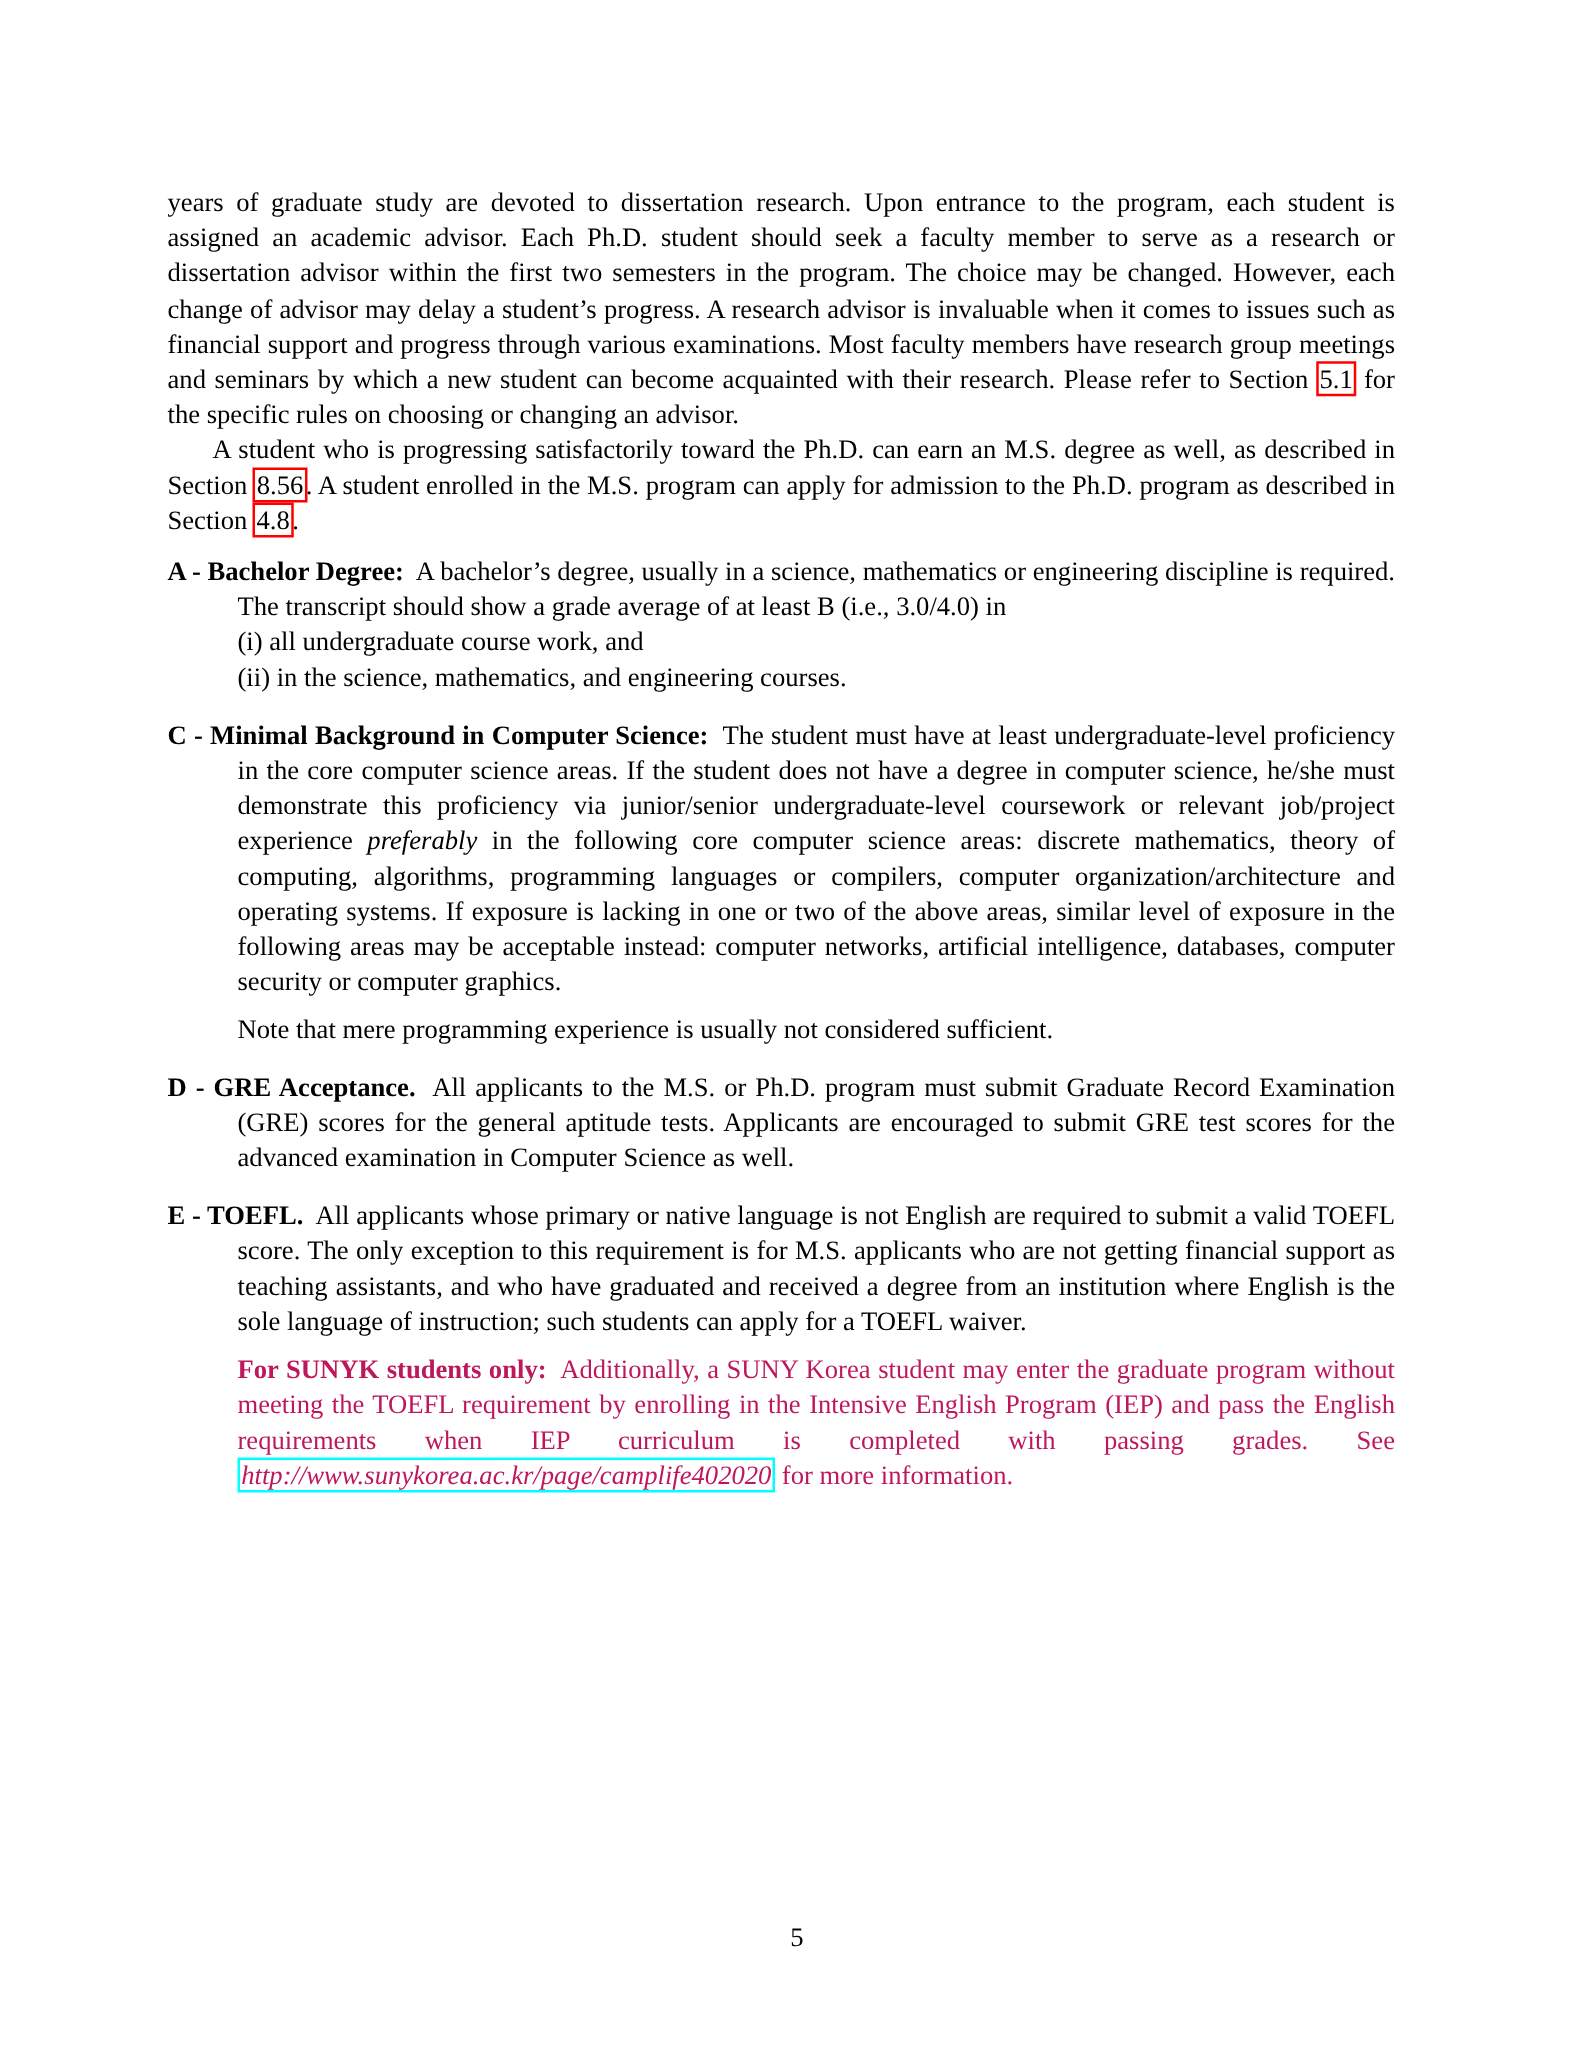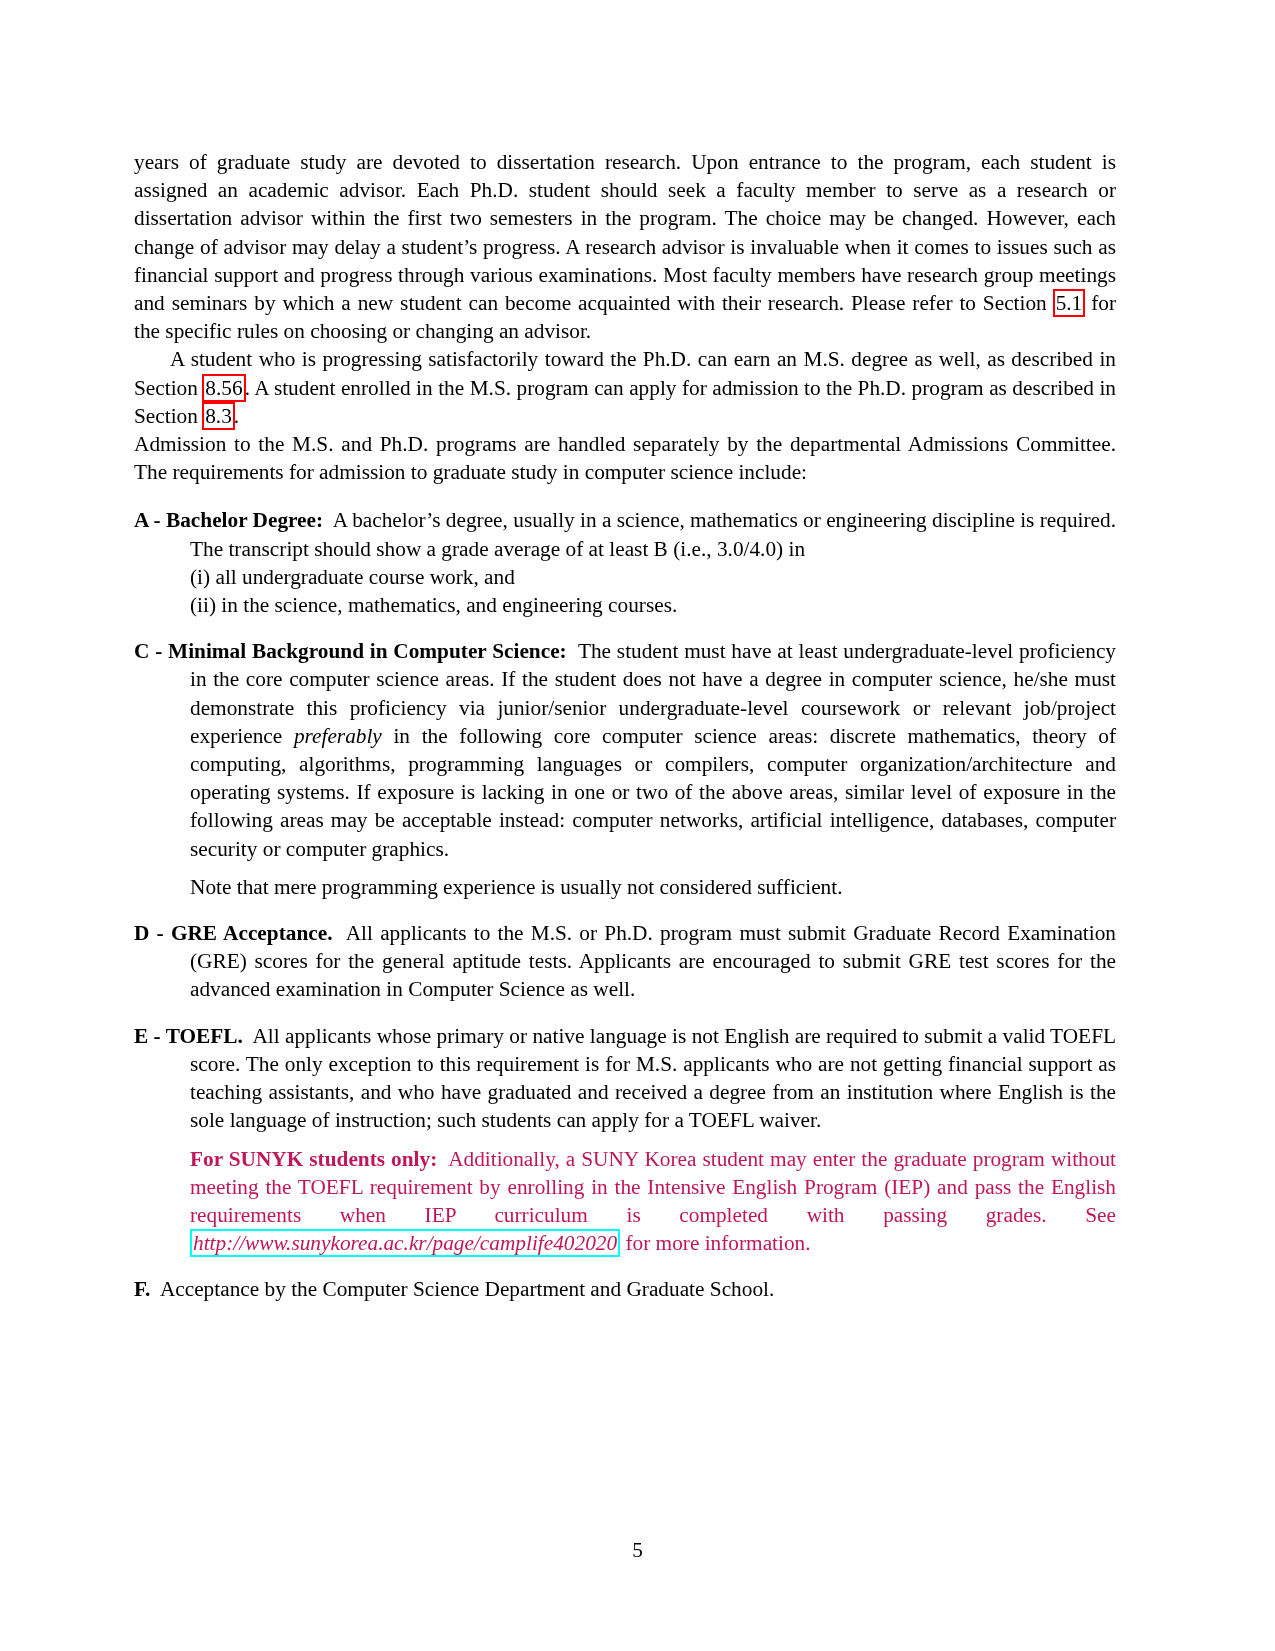--- a/index.html
+++ b/index.html
@@ -21,30 +21,28 @@
   .sunyk .lbl { font-weight: bold; }
   .req-f { margin-top: 4px; }
   .req-f .lbl { font-weight: bold; }
   .pagenum { position: absolute; top: 1538px; left: 0; width: 1275px; text-align: center; font-size: 21.3px; }
 </style>
 </head>
 <body>
 
 <div class="page">
   <p><span>years of graduate study are devoted to dissertation research. Upon entrance to the program, each student is assigned an academic advisor. Each Ph.D. student should seek a faculty member to serve as a research or dissertation advisor within the first two semesters in the program. The choice may be changed. However, each change of advisor may delay a student’s progress. A research advisor is invaluable when it comes to issues such as financial support and progress through various examinations. Most faculty members have research group meetings and seminars by which a new student can become acquainted with their research. Please refer to Section </span><a class="ref">5.1</a><span> for the specific rules on choosing or changing an advisor.</span></p>
-  <p class="indent"><span>A student who is progressing satisfactorily toward the Ph.D. can earn an M.S. degree as well, as described in Section </span><a class="ref">8.56</a><span>. A student enrolled in the M.S. program can apply for admission to the Ph.D. program as described in Section </span><a class="ref">8.3</a><span>.</span></p>
+  <p class="indent"><span>A student who is progressing satisfactorily toward the Ph.D. can earn an M.S. degree as well, as described in Section </span><a class="ref">8.56</a><span>. A student enrolled in the M.S. program can apply for admission to the Ph.D. program as described in Section </span><a class="ref">4.8</a><span>.</span></p>
 
 
-  <p class="intro">Admission to the M.S. and Ph.D. programs are handled separately by the departmental Admissions Committee. The requirements for admission to graduate study in computer science include:</p>
 
   <p class="req"><span class="lbl">A - Bachelor Degree:</span>&nbsp; <span>A bachelor’s degree, usually in a science, mathematics or engineering discipline is required. The transcript should show a grade average of at least B (i.e., 3.0/4.0) in</span><span class="sub">(i) all undergraduate course work, and</span><span class="sub">(ii) in the science, mathematics, and engineering courses.</span></p>
 
 
   <p class="req"><span class="lbl">C - Minimal Background in Computer Science:</span>&nbsp; <span>The student must have at least undergraduate-level proficiency in the core computer science areas. If the student does not have a degree in computer science, he/she must demonstrate this proficiency via junior/senior undergraduate-level coursework or relevant job/project experience </span><em>preferably</em><span> in the following core computer science areas: discrete mathematics, theory of computing, algorithms, programming languages or compilers, computer organization/architecture and operating systems. If exposure is lacking in one or two of the above areas, similar level of exposure in the following areas may be acceptable instead: computer networks, artificial intelligence, databases, computer security or computer graphics.</span><span class="note">Note that mere programming experience is usually not considered sufficient.</span></p>
 
   <p class="req"><span class="lbl">D - GRE Acceptance.</span>&nbsp; <span>All applicants to the M.S. or Ph.D. program must submit Graduate Record Examination (GRE) scores for the general aptitude tests. Applicants are encouraged to submit GRE test scores for the advanced examination in Computer Science as well.</span></p>
 
   <p class="req"><span class="lbl">E - TOEFL.</span>&nbsp; <span>All applicants whose primary or native language is not English are required to submit a valid TOEFL score. The only exception to this requirement is for M.S. applicants who are not getting financial support as teaching assistants, and who have graduated and received a degree from an institution where English is the sole language of instruction; such students can apply for a TOEFL waiver.</span><span class="note sunyk"><span class="lbl">For SUNYK students only:</span>&nbsp; <span>Additionally, a SUNY Korea student may enter the graduate program without meeting the TOEFL requirement by enrolling in the Intensive English Program (IEP) and pass the English requirements when IEP curriculum is completed with passing grades. See </span><a class="url">http://www.sunykorea.ac.kr/page/camplife402020</a><span> for more information.</span></span></p>
 
-  <p class="req-f"><span class="lbl">F.</span>&nbsp; <span>Acceptance by the Computer Science Department and Graduate School.</span></p>
 </div>
 
 <div class="pagenum">5</div>
 
 </body></html>

